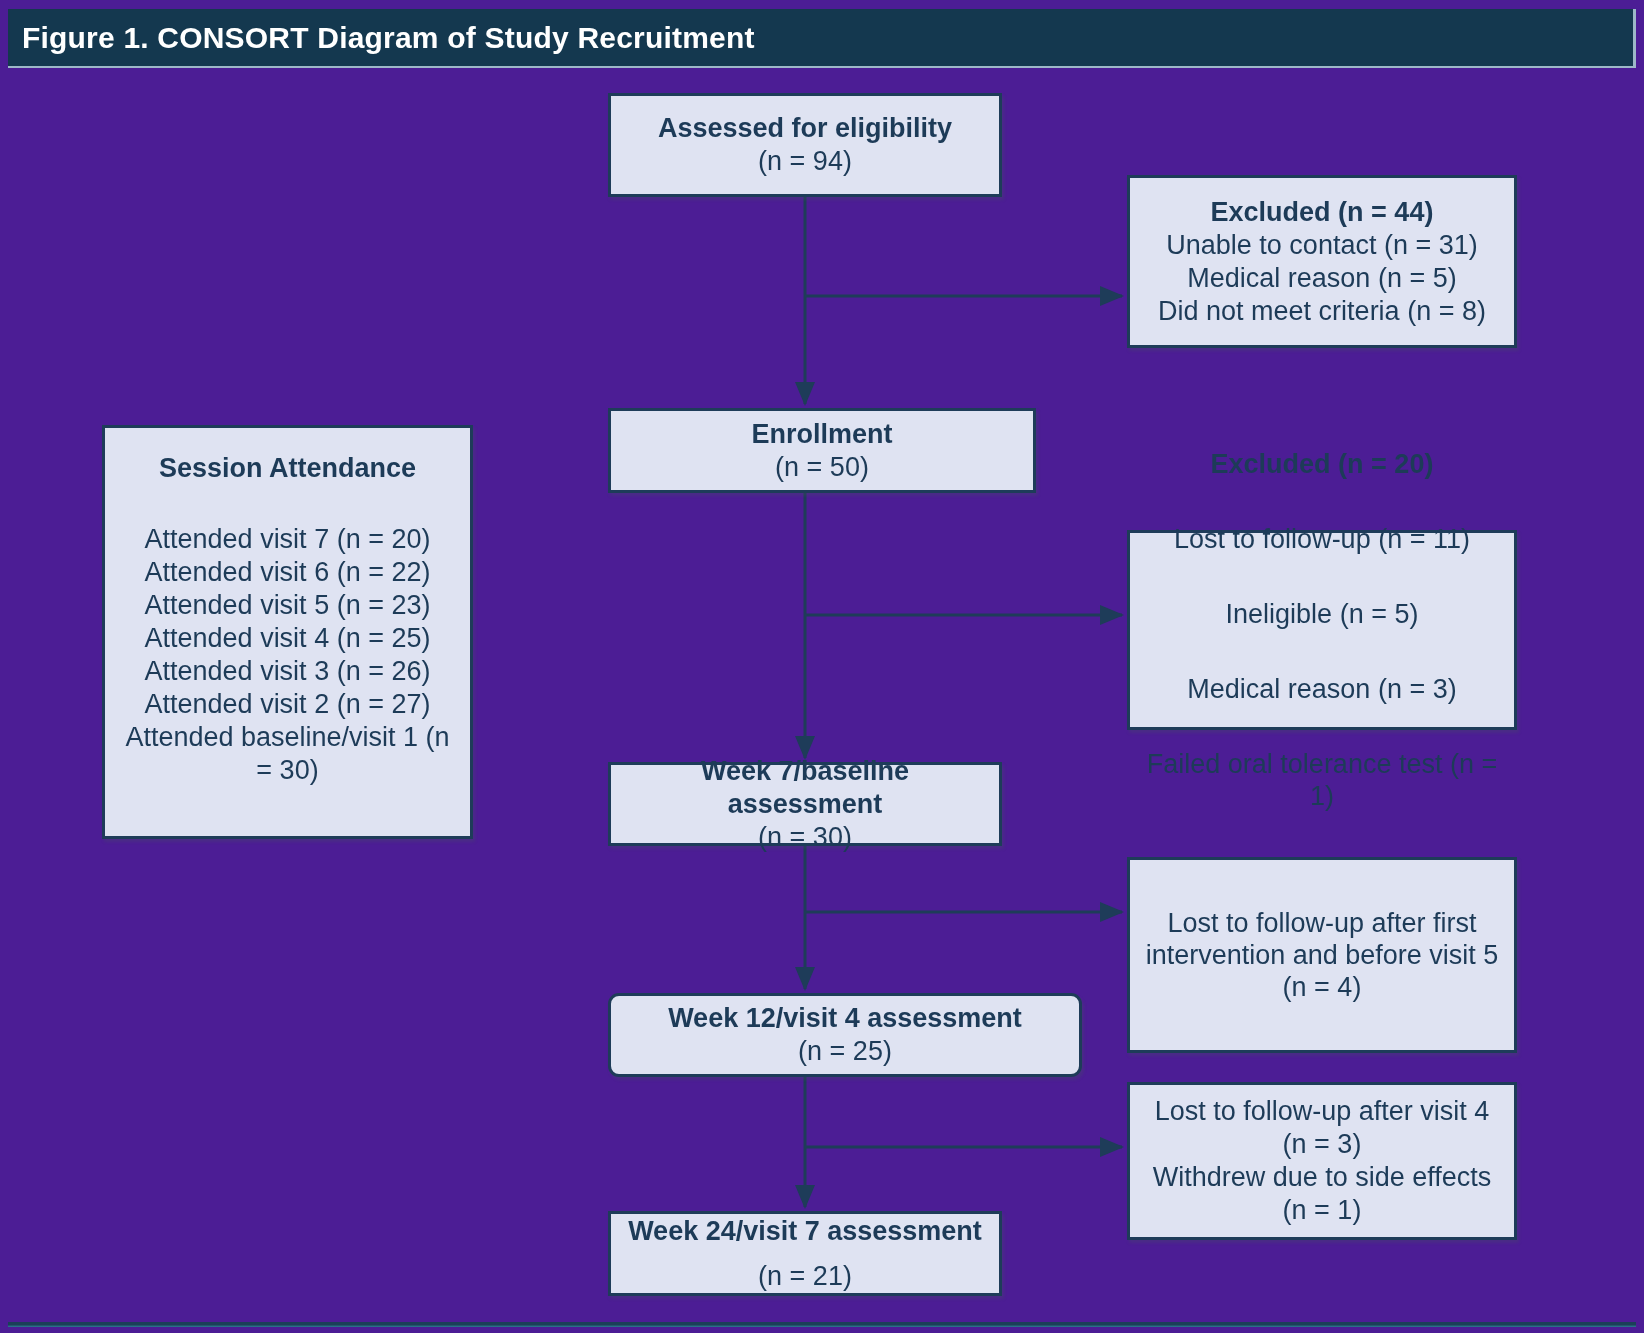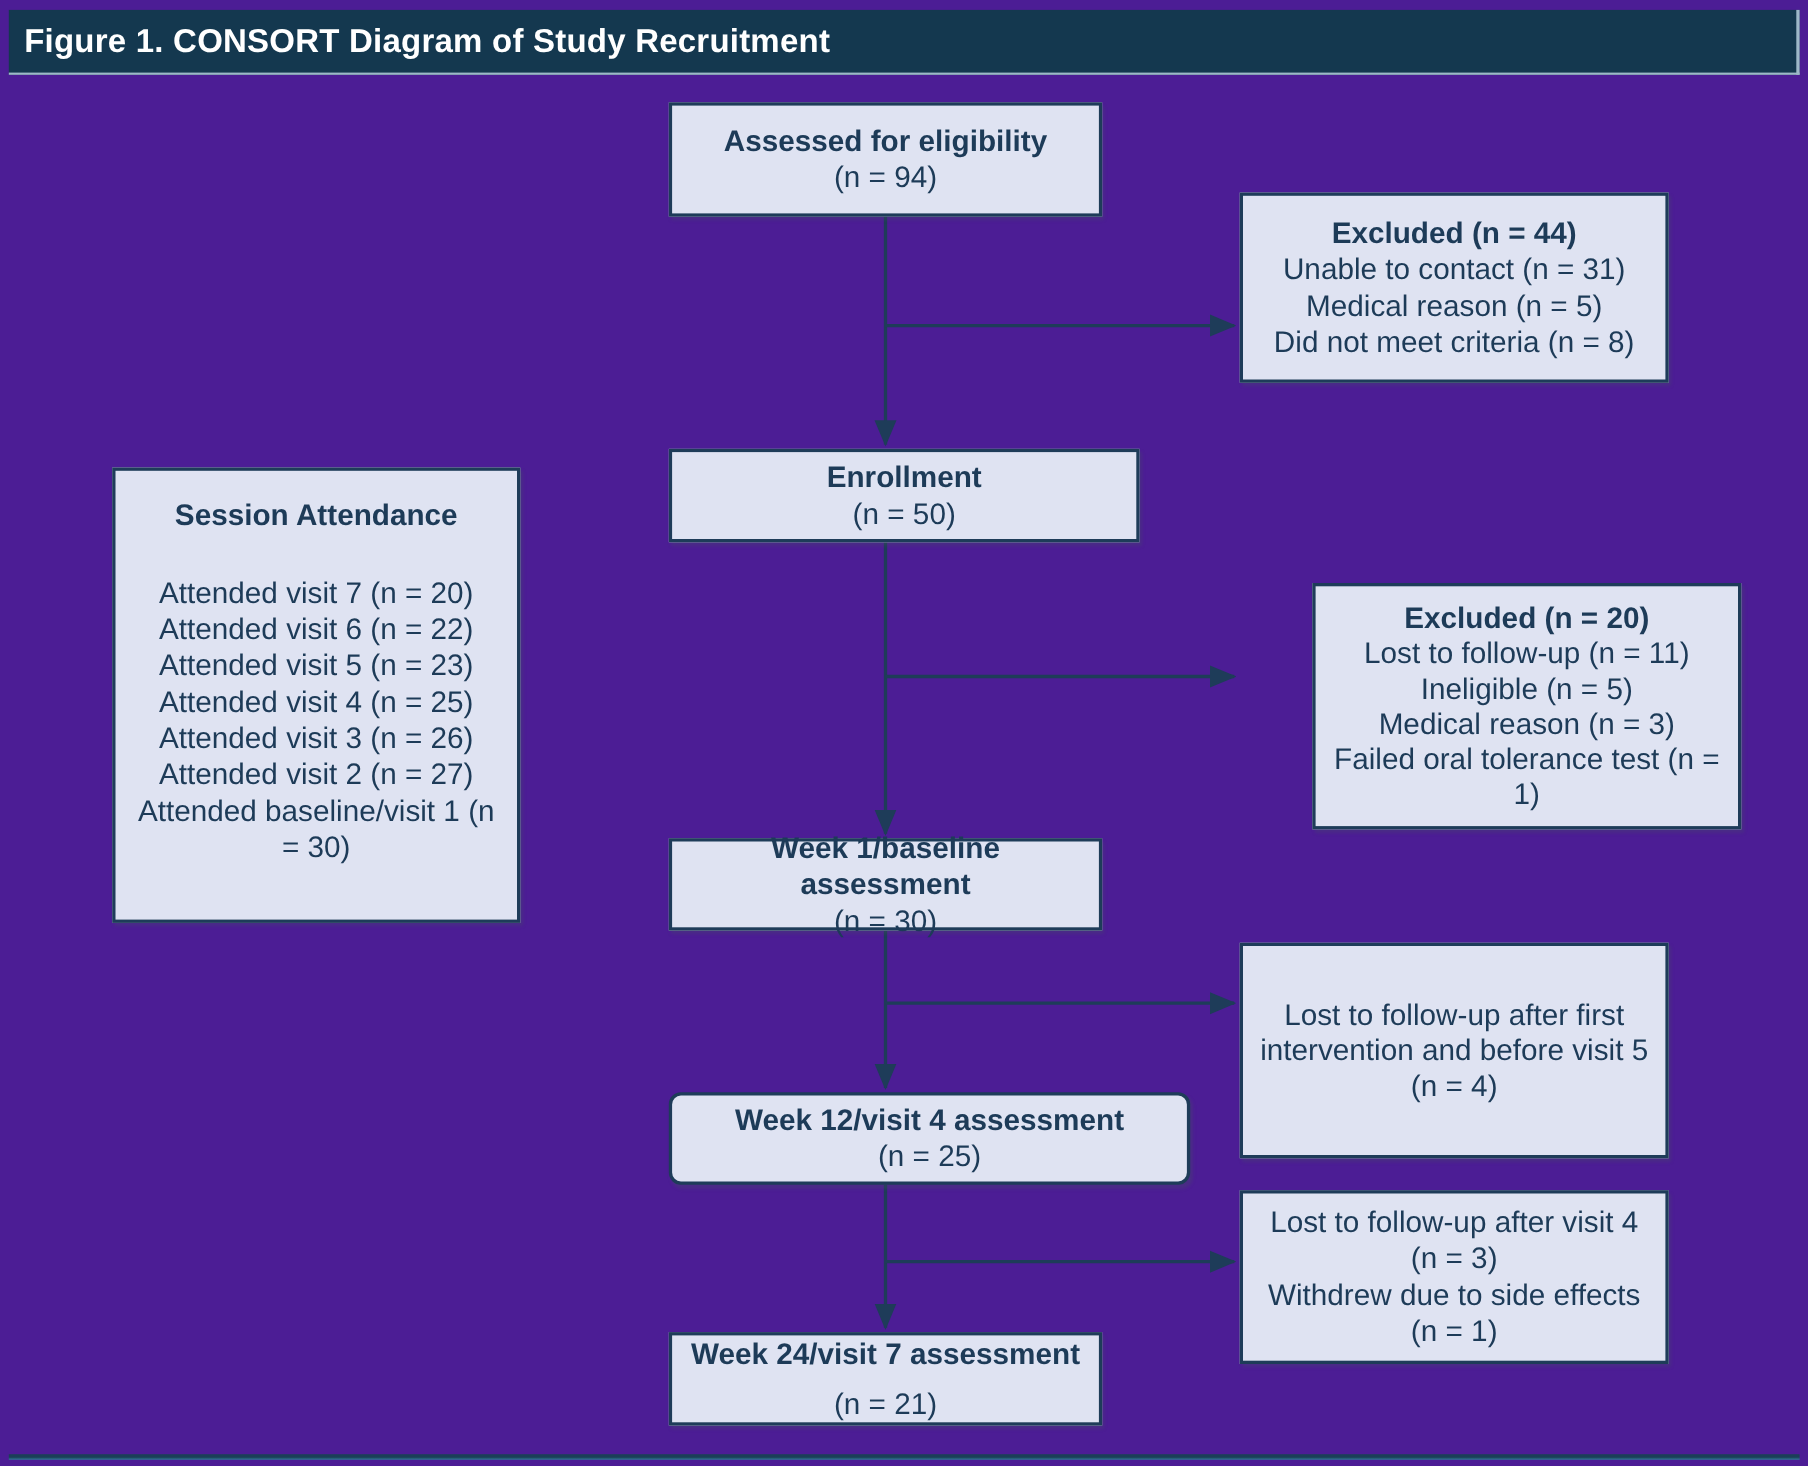--- a/index.html
+++ b/index.html
@@ -45,21 +45,21 @@
     box-shadow:2px 3px 3px rgba(70,80,100,0.30);
   }
   .flow-box .bx-title{font-weight:700;}
   .flow-box .bx-line{font-weight:400;}
   .session-box{justify-content:flex-start;padding-top:24px;}
   .session-box .bx-title{margin-bottom:38px;text-align:right;}
   #assessed  {left:608px; top:93px;   width:394px; height:104px;}
   #excluded1 {left:1127px;top:175px;  width:390px; height:173px;}
   #enrollment{left:608px; top:408px;  width:428px; height:85px;}
   #session   {left:102px; top:425px;  width:371px; height:414px;}
-  #excluded2 {left:1193px;top:530px;  width:390px; height:224px; line-height:32px;}
+  #excluded2 {left:1127px;top:530px;  width:390px; height:200px; line-height:32px;gap:43px;}
   #week1     {left:608px; top:762px;  width:394px; height:84px;}
   #lost1     {left:1127px;top:857px;  width:390px; height:196px; line-height:32px;}
   #week12    {left:608px; top:993px;  width:474px; height:84px;border-radius:11px;}
   #lost2     {left:1127px;top:1082px; width:390px; height:158px;}
   #week24    {left:608px; top:1211px; width:394px; height:85px;gap:12px;}
   #arrow-layer{position:absolute;left:0;top:0;width:1644px;height:1333px;pointer-events:none;}
   .connector{stroke:var(--line-color);stroke-width:3;fill:none;}
   .arrowhead{fill:var(--line-color);}
   .bottom-rule{
     position:absolute;left:8px;top:1322px;width:1628px;height:5px;
@@ -121,21 +121,21 @@
 
   <div id="excluded2" class="flow-box">
     <div class="bx-title">Excluded (n = 20)</div>
     <div class="bx-line">Lost to follow-up (n = 11)</div>
     <div class="bx-line">Ineligible (n = 5)</div>
     <div class="bx-line">Medical reason (n = 3)</div>
     <div class="bx-line">Failed oral tolerance test (n = 1)</div>
   </div>
 
   <div id="week1" class="flow-box">
-    <div class="bx-title">Week 1/baseline assessment</div>
+    <div class="bx-title">Week 7/baseline assessment</div>
     <div class="bx-line">(n = 30)</div>
   </div>
 
   <div id="lost1" class="flow-box">
     <div class="bx-line">Lost to follow-up after first intervention and before visit 5 (n = 4)</div>
   </div>
 
   <div id="week12" class="flow-box">
     <div class="bx-title">Week 12/visit 4 assessment</div>
     <div class="bx-line">(n = 25)</div>

